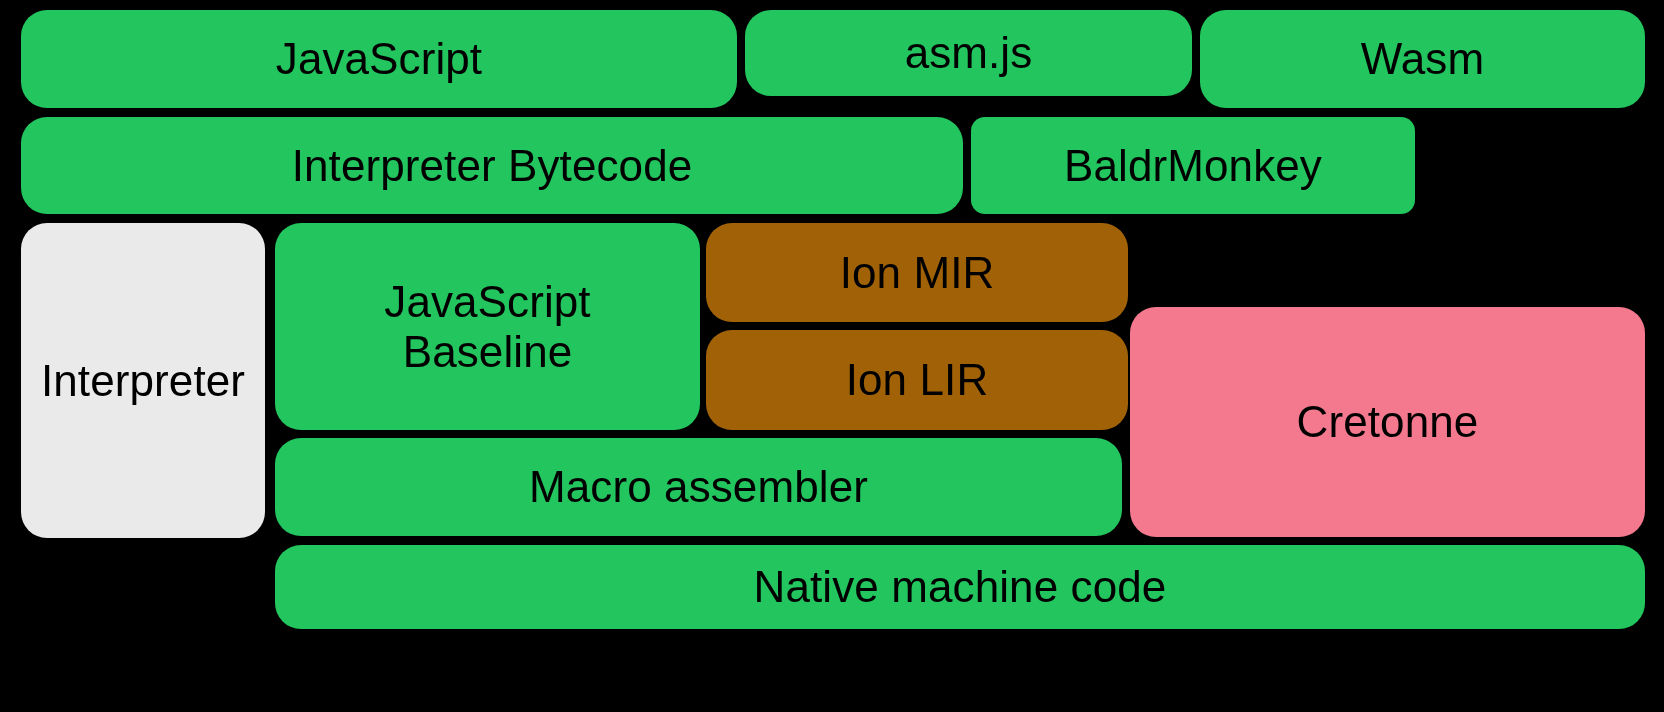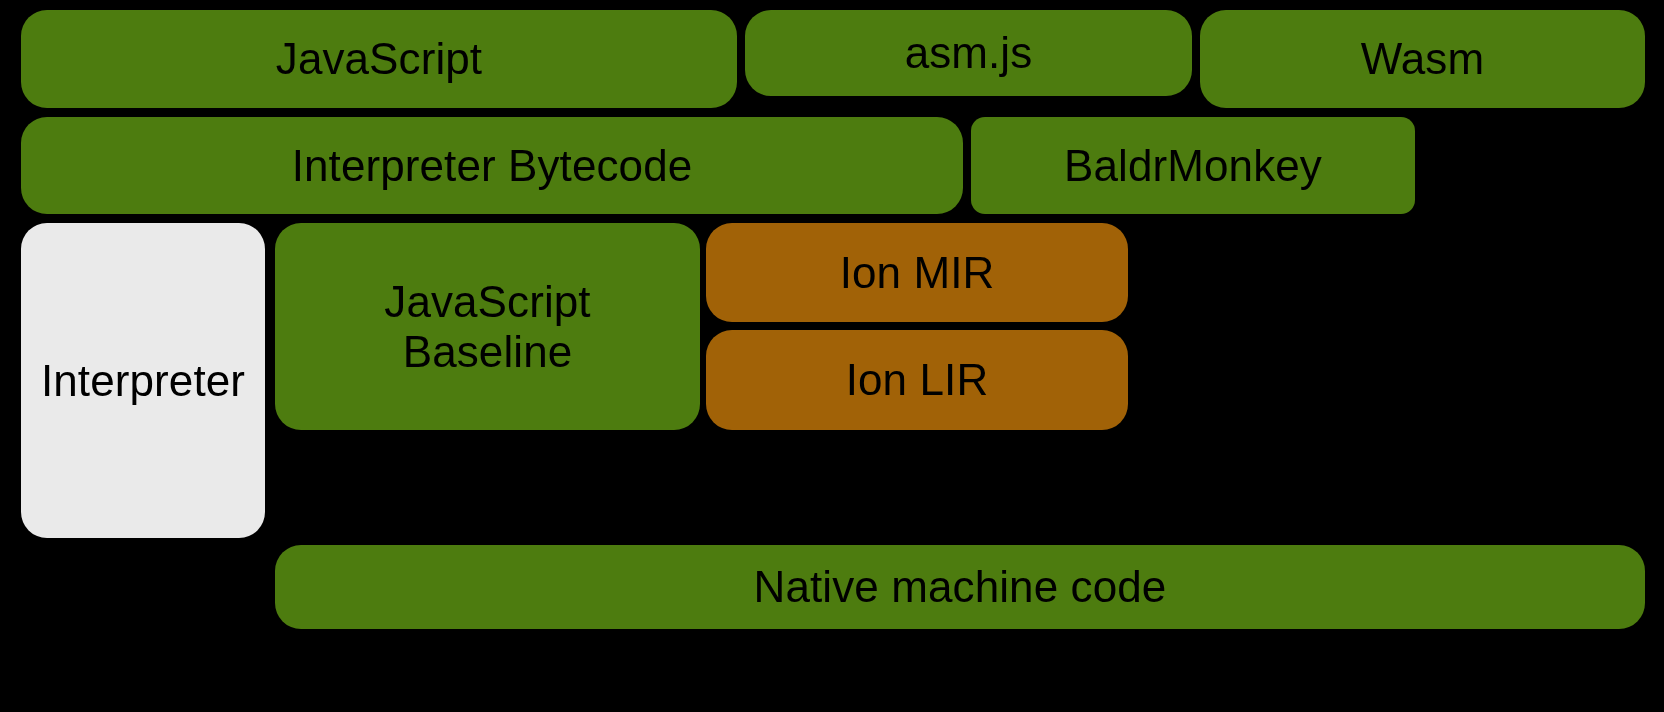--- a/index.html
+++ b/index.html
@@ -18,21 +18,21 @@
     overflow: hidden;
   }
   .node {
     position: absolute;
     box-sizing: border-box;
     display: flex;
     align-items: center;
     justify-content: center;
     text-align: center;
     border-radius: 26px;
-    background: #4d7c0f;
+    background: #22c55e;
     color: #000000;
     font-size: 44px;
     line-height: 1.12;
     font-weight: 400;
     letter-spacing: 0.1px;
     white-space: pre-line;
     padding: 0 10px;
     -webkit-font-smoothing: antialiased;
   }
   .node.green { background: #a16207; }
@@ -76,17 +76,19 @@
 
   <div class="node gray" id="n-interpreter">Interpreter</div>
 
   <div class="node" id="n-js-baseline">JavaScript
 Baseline</div>
 
   <div class="node green" id="n-ion-mir">Ion MIR</div>
 
   <div class="node green" id="n-ion-lir">Ion LIR</div>
 
+  <div class="node pink" id="n-cretonne">Cretonne</div>
 
+  <div class="node" id="n-macro-assembler">Macro assembler</div>
 
   <div class="node" id="n-native-code">Native machine code</div>
 
 </div>
 
 </body></html>

